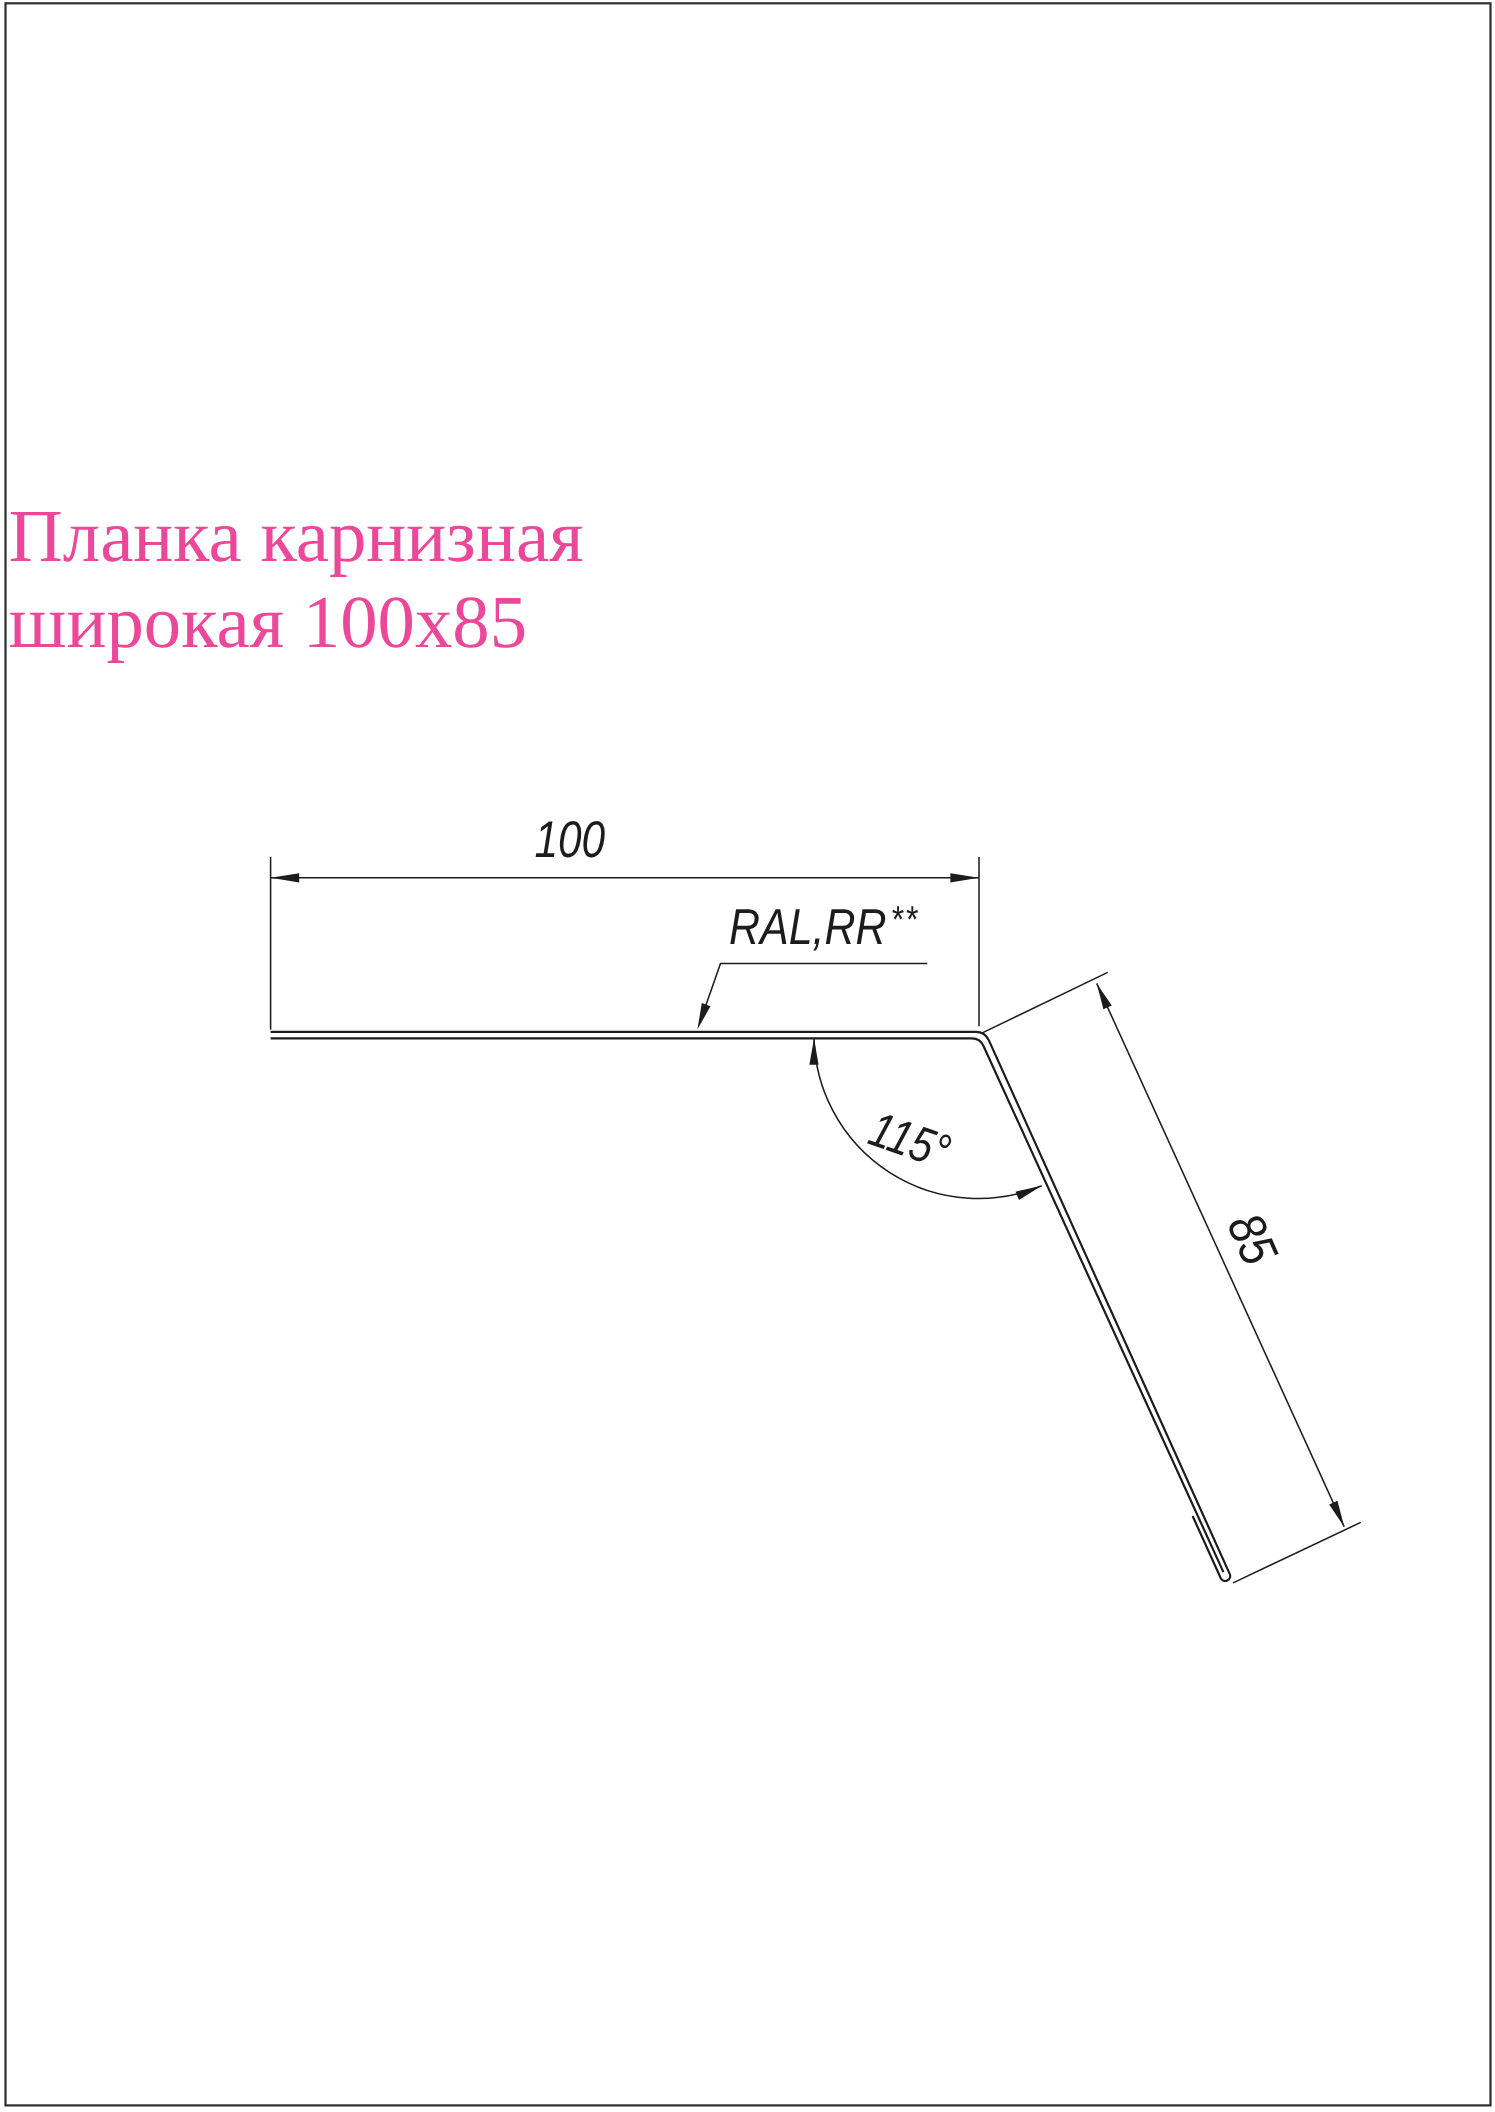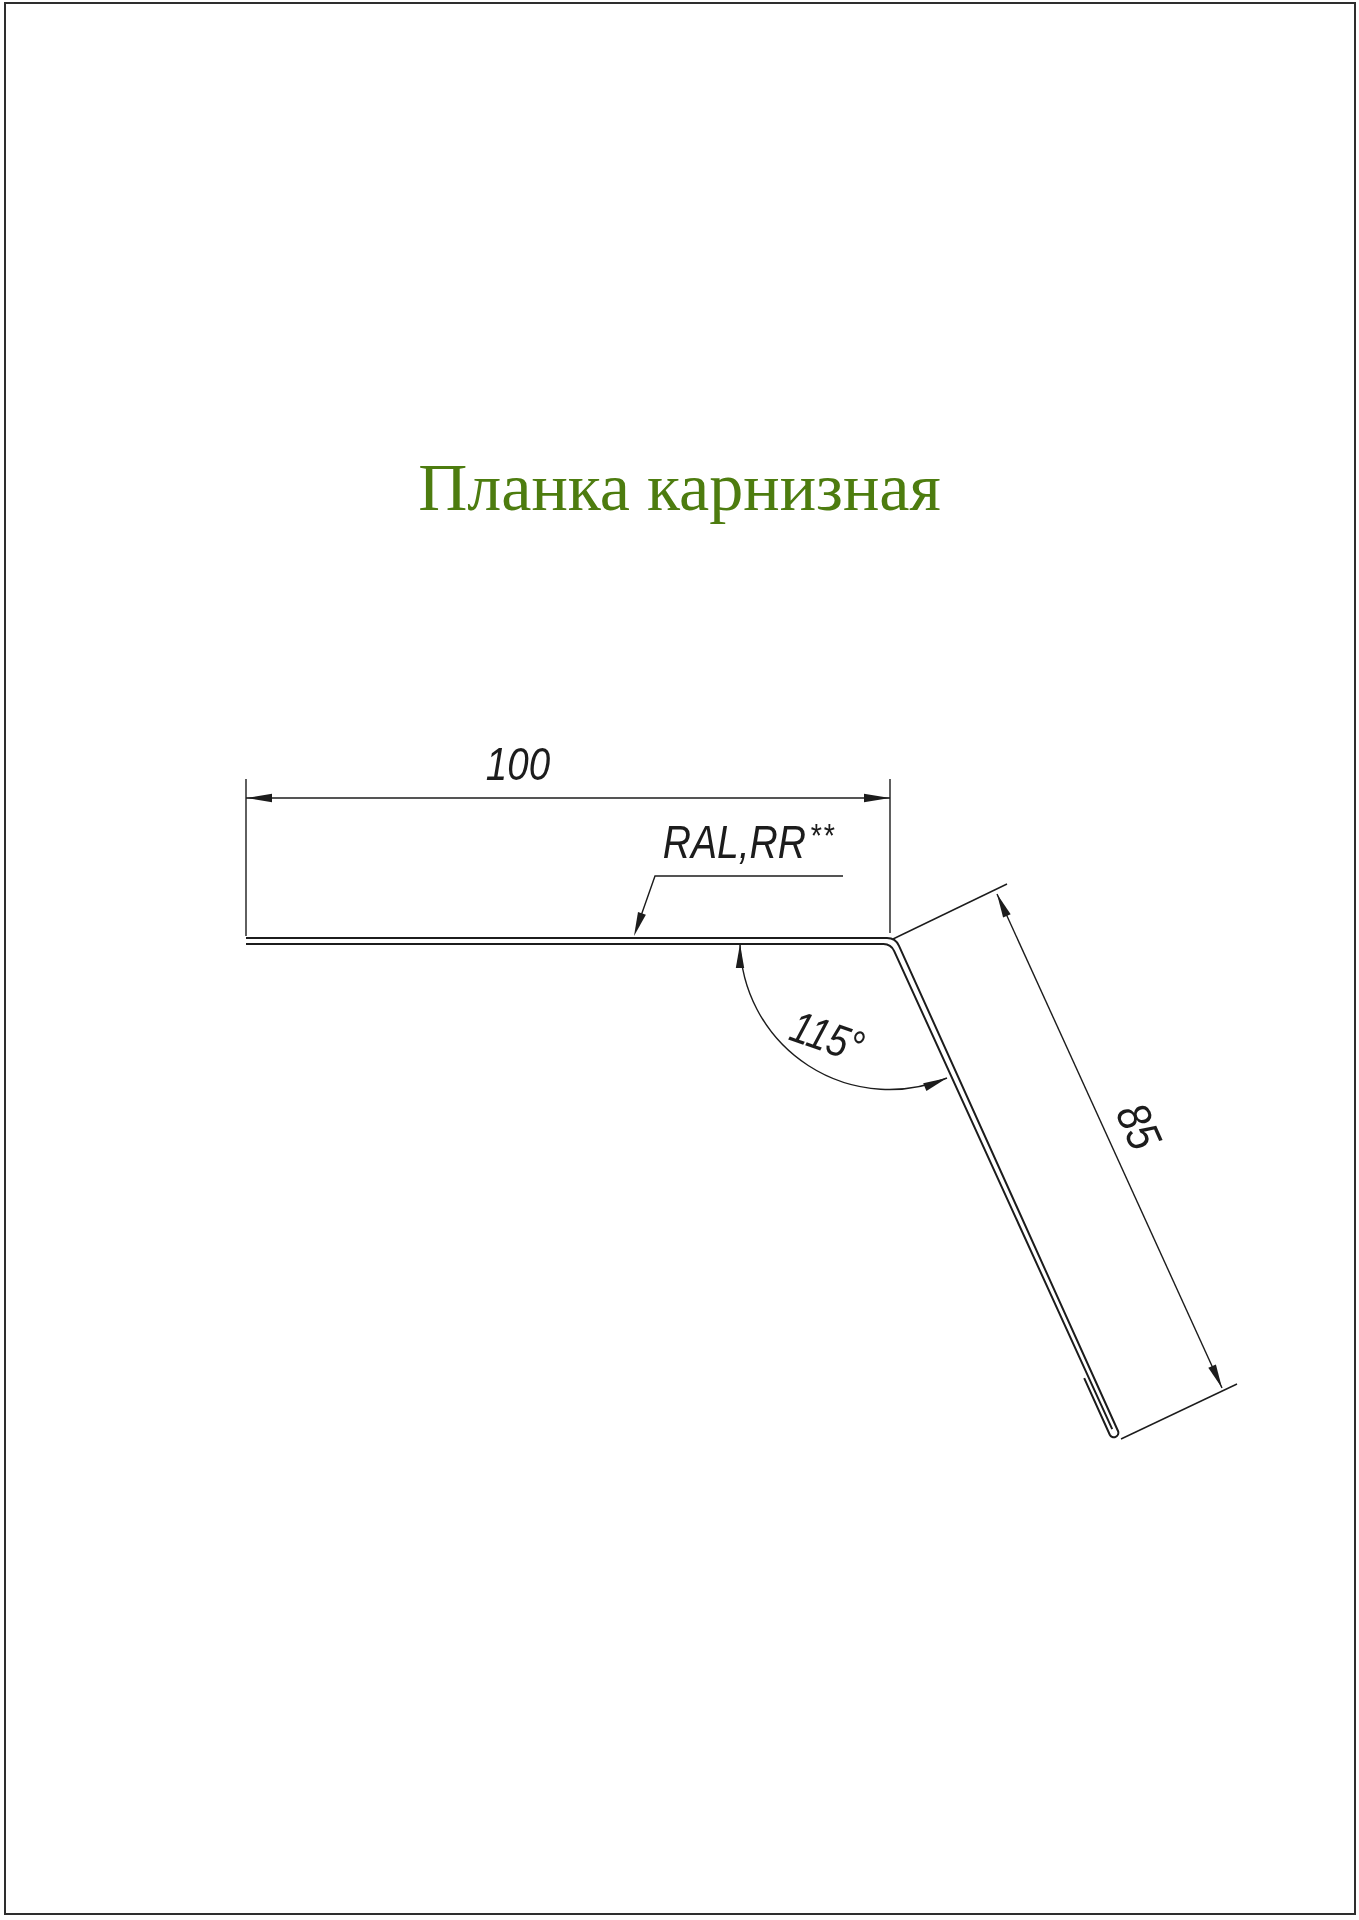--- a/index.html
+++ b/index.html
@@ -6,23 +6,23 @@
   .sheet{
     position:relative;
     width:1359px;height:1920px;
     background:#ffffff;
     font-family:"Liberation Sans",sans-serif;
     overflow:hidden;
   }
   .drawing-svg{position:absolute;left:0;top:0;width:1359px;height:1920px;}
   .title-block{
     position:absolute;left:8px;top:448px;width:1343px;
-    text-align:center;
+    text-align:left;
     font-family:"Liberation Serif",serif;
-    font-size:68px;line-height:1.15;color:#4d7c0f;
+    font-size:68px;line-height:1.15;color:#ec4899;
     white-space:nowrap;
   }
   .dim-text{
     position:absolute;
     font-family:"Liberation Sans",sans-serif;
     font-style:italic;
     color:#1c1c1c;
     white-space:nowrap;
   }
   .dim-100{left:518px;top:763px;font-size:47px;transform:translate(-50%,-50%) scaleX(0.82);}
@@ -61,20 +61,21 @@
     <path d="M 893,939 L 1007,884" fill="none" stroke="#1c1c1c" stroke-width="1.4"></path>
     <path d="M 1121,1439 L 1237,1384" fill="none" stroke="#1c1c1c" stroke-width="1.4"></path>
 
     <path d="M 997,894 L 1222,1388" fill="none" stroke="#1c1c1c" stroke-width="1.4"></path>
     <polygon points="997,894 1010.7,914.2 1003.1,917.6" fill="#1c1c1c"></polygon>
     <polygon points="1222,1388 1215.9,1364.4 1208.3,1367.8" fill="#1c1c1c"></polygon>
   </svg>
 
   <div class="title-block">
     <div>Планка карнизная</div>
+    <div>широкая 100x85</div>
   </div>
 
   <div class="dim-text dim-100">100</div>
 
   <div class="dim-text dim-ral"><span>RAL,RR</span><span class="sup">**</span></div>
 
   <div class="dim-text dim-angle">115°</div>
 
   <div class="dim-text dim-85">85</div>
 

